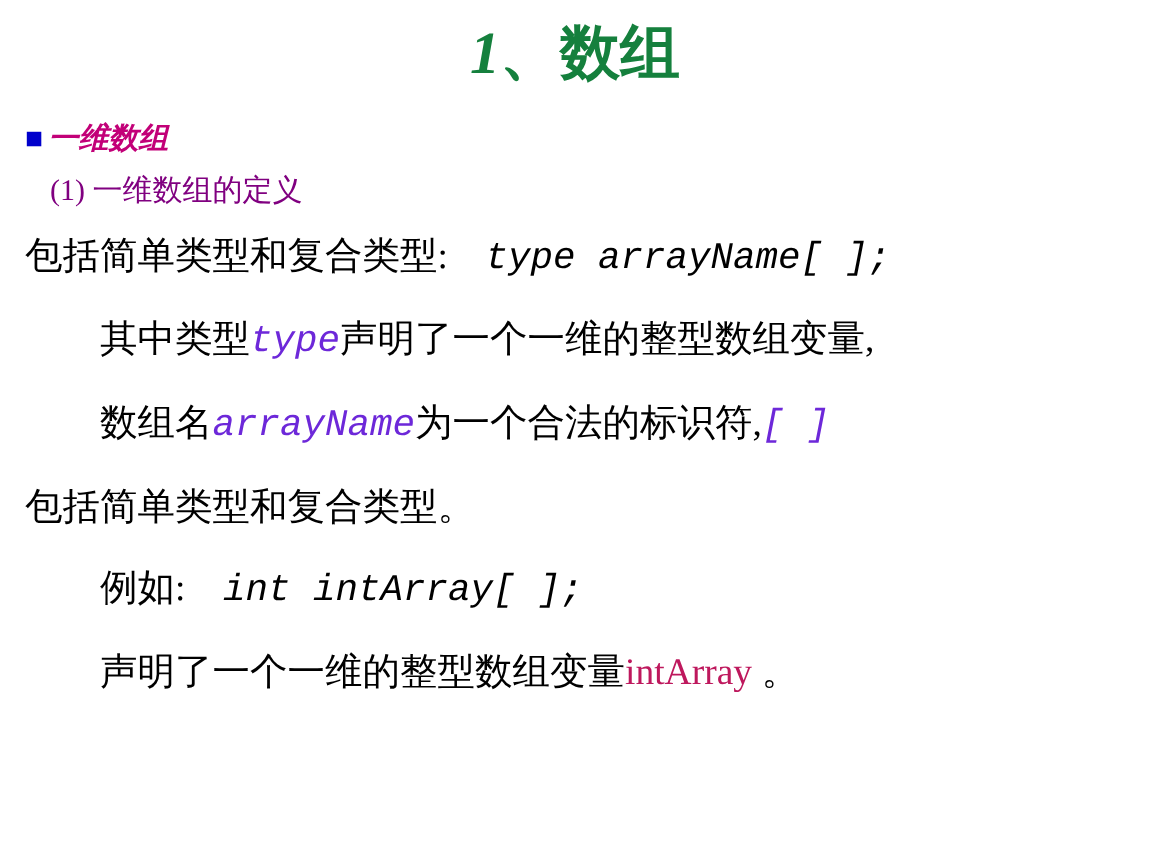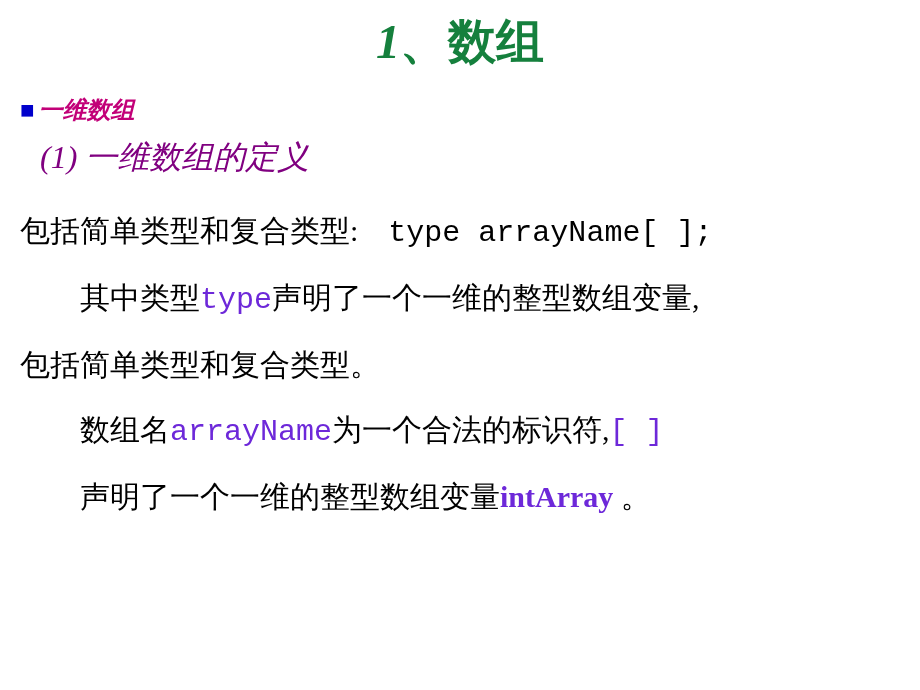--- a/index.html
+++ b/index.html
@@ -35,49 +35,49 @@
     .bullet {
       color: #0000cc;
       margin-right: 4px;
     }
     .section-title {
       color: #c20078;
       font-style: italic;
       font-family: "KaiTi", "楷体", serif;
     }
     .sub-header {
-      font-size: 32px;
+      font-size: 24px;
       color: #800080;
-      font-style: italic;
       font-family: "KaiTi", "楷体", serif;
       margin-left: 20px;
-      margin-bottom: 21px;
+      margin-bottom: 7px;
     }
     .sub-num {
       font-family: "Times New Roman", serif;
     }
     .body-text {
       font-size: 30px;
       color: #000000;
       line-height: 2.0;
       font-family: "FangSong", "仿宋", "SimSun", serif;
     }
     .indent {
       display: inline-block;
       width: 60px;
     }
     .mono {
       font-family: "Courier New", monospace;
+      font-style: italic;
     }
     .blue {
       color: #6d28d9;
     }
     .blue-bold {
-      color: #6d28d9;
-      font-weight: bold;
+      color: #be185d;
+      font-weight: normal;
       font-family: "Times New Roman", serif;
     }
     .para {
       margin-bottom: 5px;
     }
   </style>
 </head>
 <body>
 
 <div class="title">
@@ -94,21 +94,24 @@
 </div>
 
 <div class="body-text">
   <div class="para">
     <span>包括简单类型和复合类型:　</span><span class="mono">type arrayName[ ];</span>
   </div>
   <div class="para">
     <span class="indent"></span><span>其中类型</span><span class="blue mono">type</span><span>声明了一个一维的整型数组变量,</span>
   </div>
   <div class="para">
+    <span class="indent"></span><span>数组名</span><span class="blue mono">arrayName</span><span>为一个合法的标识符,</span><span class="blue mono">[ ]</span>
+  </div>
+  <div class="para">
     <span>包括简单类型和复合类型。</span>
   </div>
   <div class="para">
-    <span class="indent"></span><span>数组名</span><span class="blue mono">arrayName</span><span>为一个合法的标识符,</span><span class="blue mono">[ ]</span>
+    <span class="indent"></span><span>例如:　</span><span class="mono">int intArray[ ];</span>
   </div>
   <div class="para">
     <span class="indent"></span><span>声明了一个一维的整型数组变量</span><span class="blue-bold">intArray</span><span> 。</span>
   </div>
 </div>
 
 </body></html>

